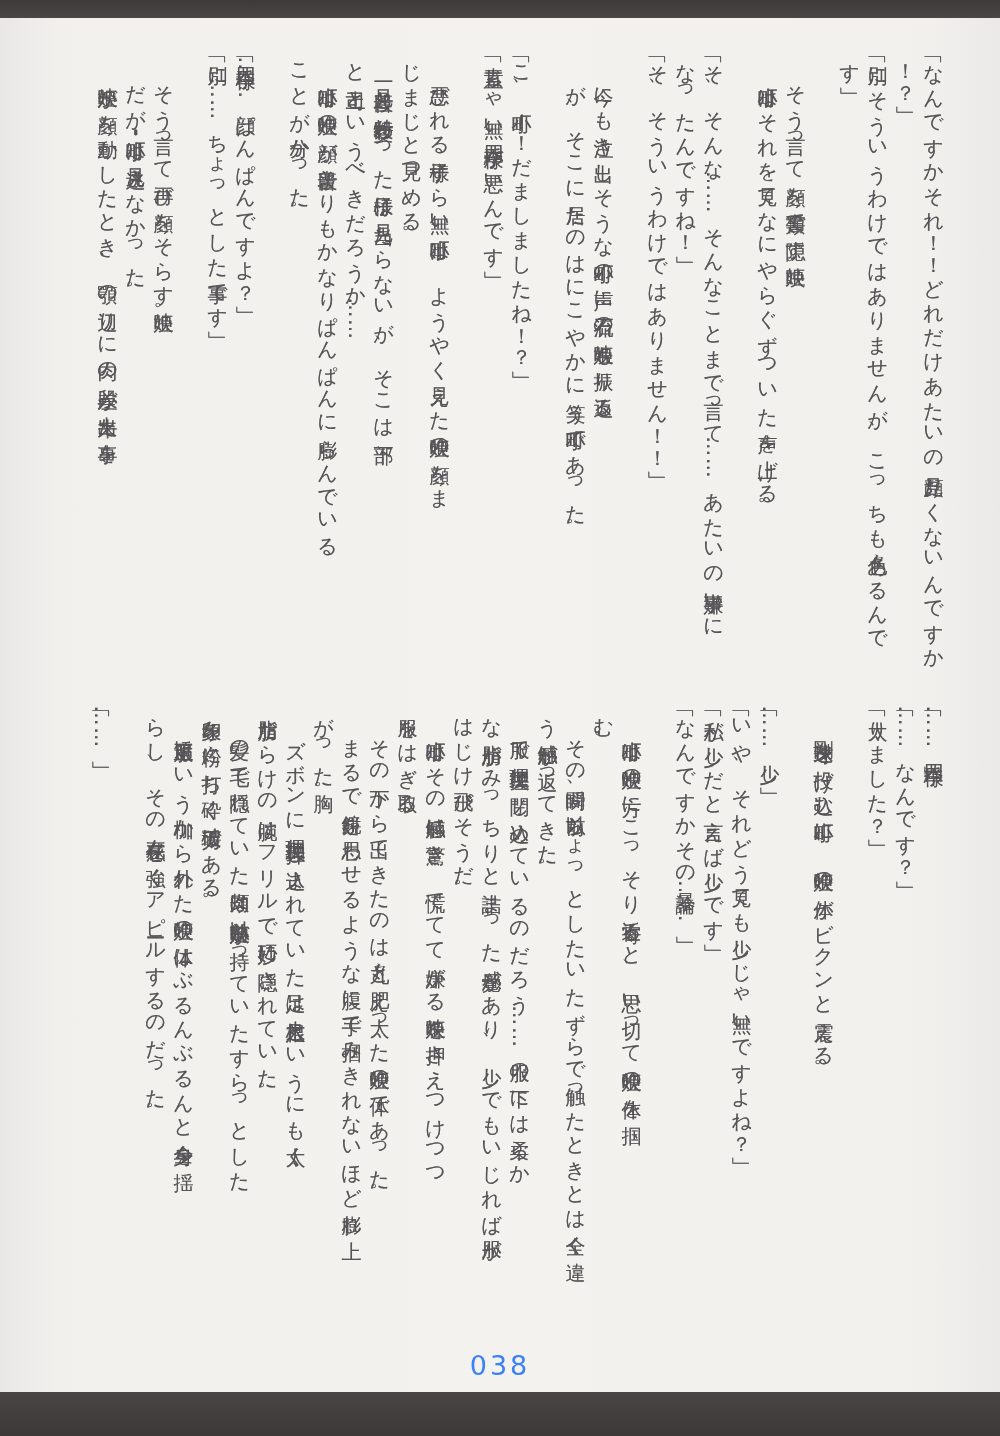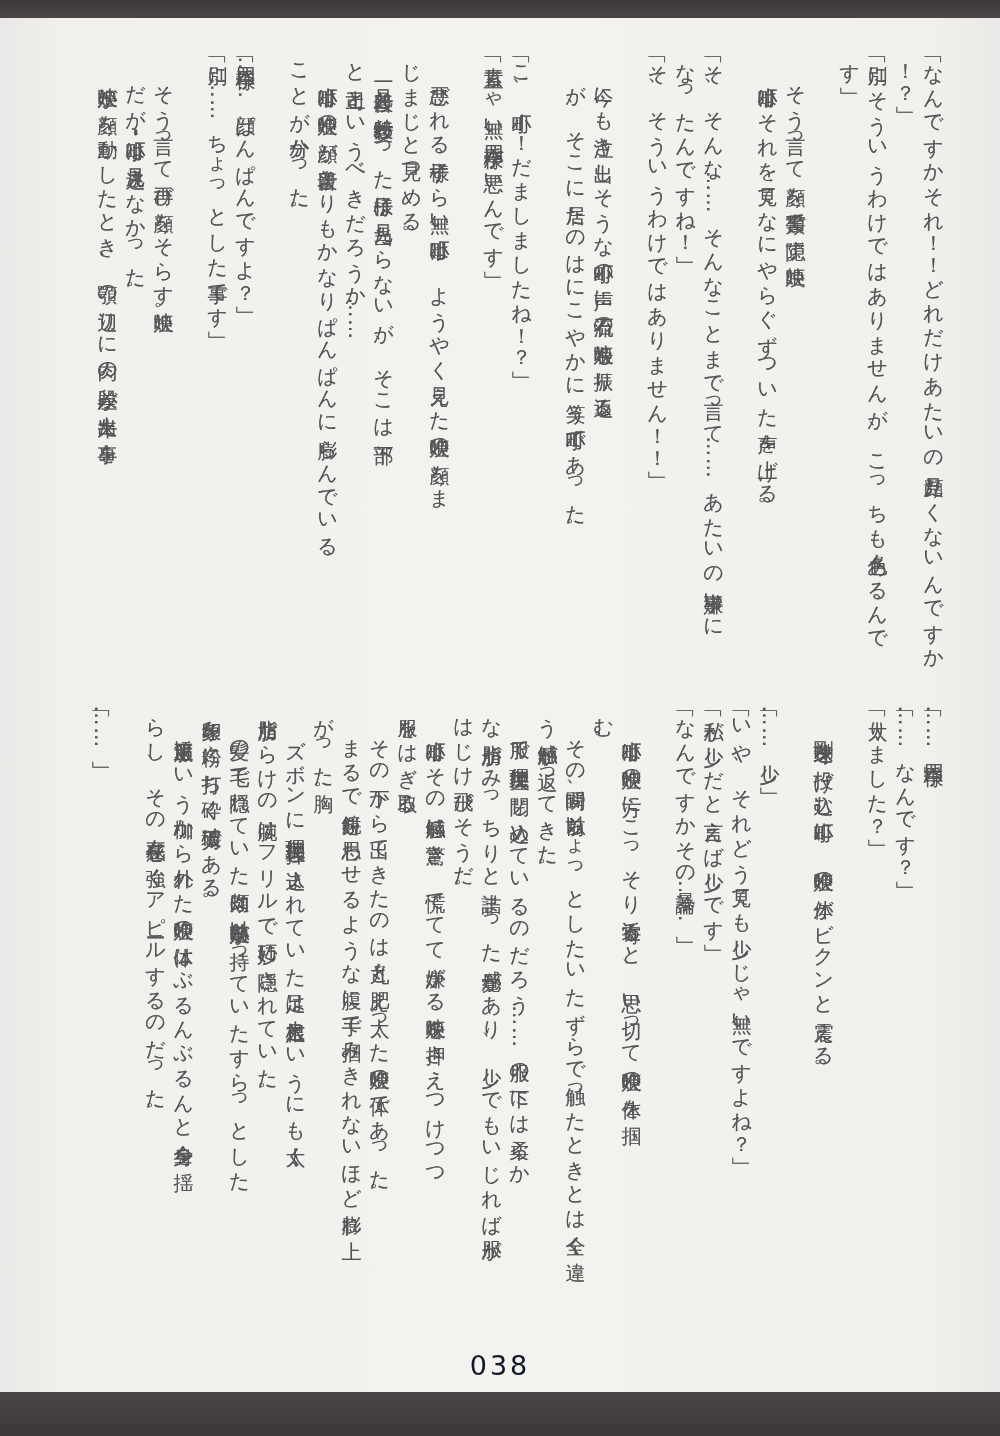--- a/index.html
+++ b/index.html
@@ -18,21 +18,21 @@
     color:#565457;
     text-shadow:0 0 0.4px rgba(90,88,92,.55);
   }
   .block-top{top:50px;height:648px;}
   .block-bottom{top:704px;height:670px;}
   .group{margin-block-end:26px;}
   .group:last-child{margin-block-end:0;}
   .line{white-space:nowrap;}
   .page-number{
     position:absolute;top:1350px;left:0;width:100%;
-    text-align:center;font-size:27px;letter-spacing:3px;color:#0f172a;
+    text-align:center;font-size:27px;letter-spacing:3px;color:#3b82f6;
   }
 </style>
 </head>
 <body>
 
 <div class="scan-bar top"></div>
 
 <div class="text-block block-top">
     <div class="group">
       <div class="line">「なんですかそれ！！どれだけあたいの顔見たくないんですか</div>

